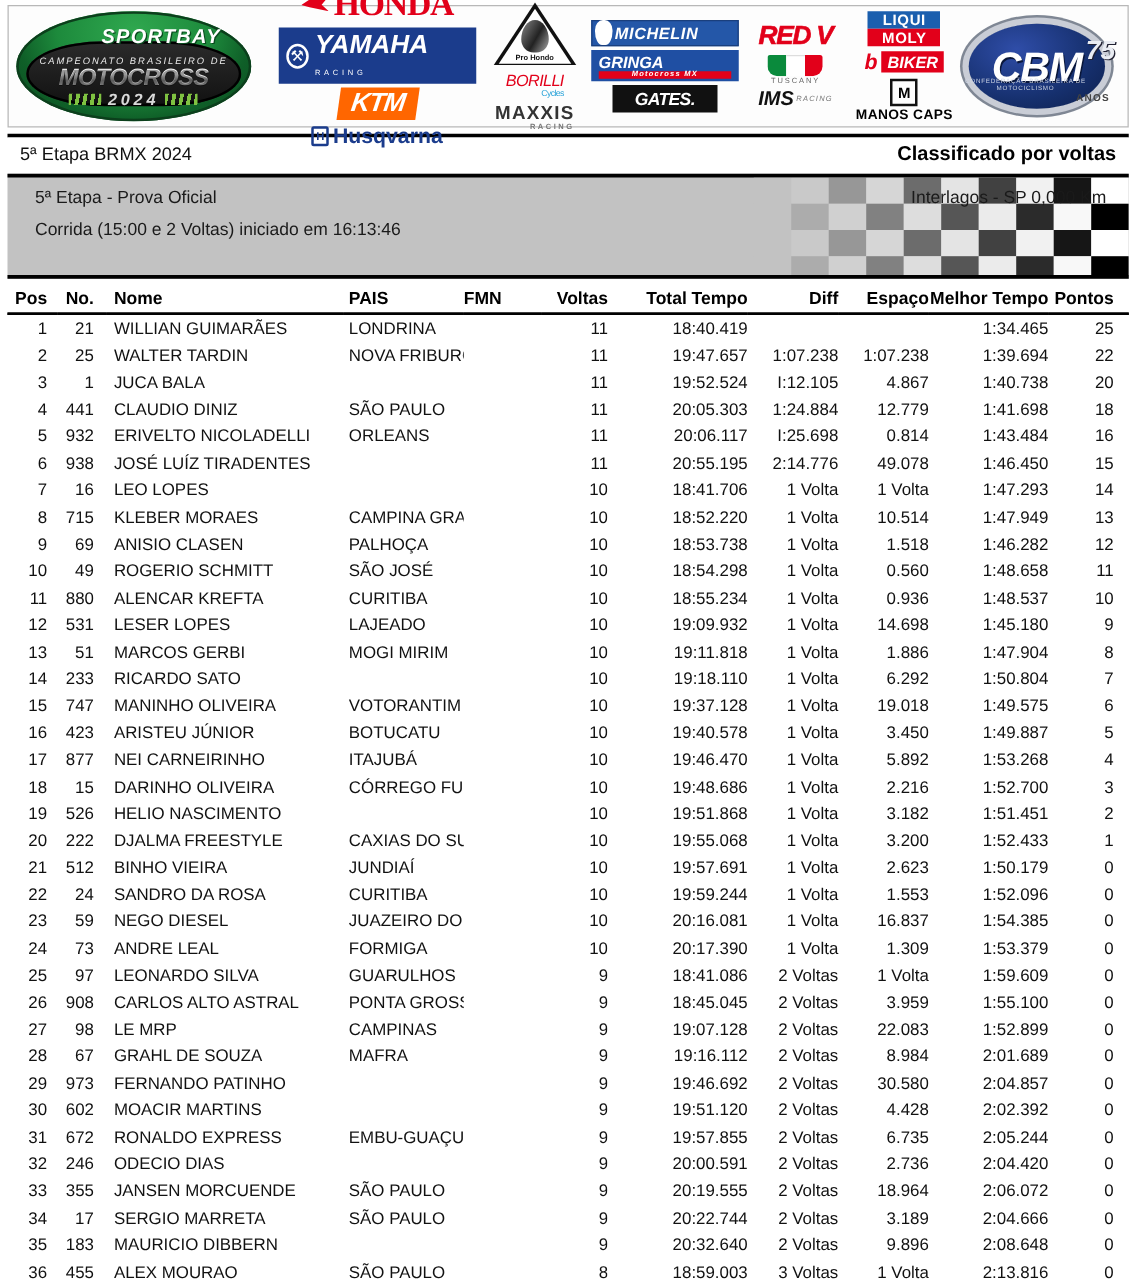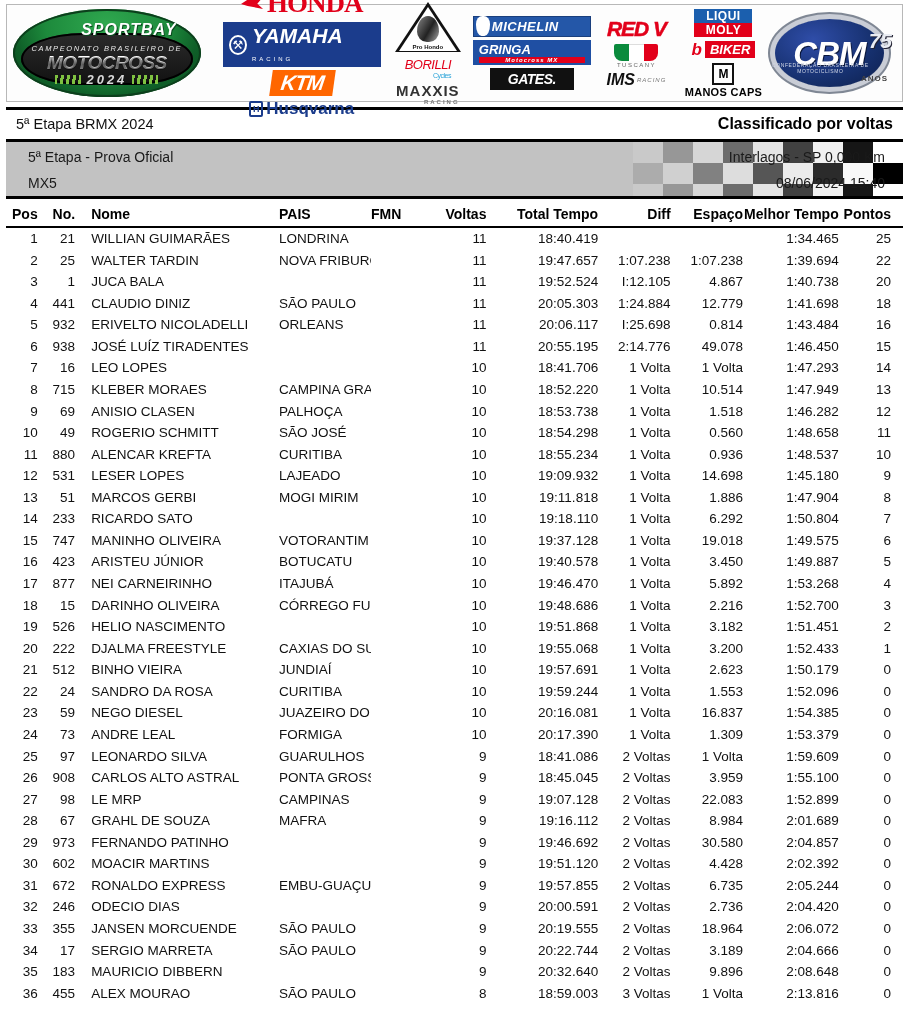--- a/index.html
+++ b/index.html
@@ -215,21 +215,21 @@
     background: #fff;
   }
   .title-left  { font-size: 14.5px; color:#111; }
   .title-right { font-size: 16px; font-weight: bold; color:#000; }
 
   
   .info-panel {
     margin: 0 6px;
     background: #c2c2c2;
     position: relative;
-    height: 60px;
+    height: 84px;
     overflow: hidden;
     border-top: 3px solid #000;
     border-bottom: 3px solid #000;
   }
   .info-row {
     position: relative; z-index: 3;
     display:flex; align-items:center; justify-content:space-between;
     height: 26px; padding: 0 18px 0 22px;
     font-size: 14px; color:#1a1a1a;
   }
@@ -433,24 +433,20 @@
         <i style="background: rgb(235, 235, 235);"></i>
         <i style="background: rgb(43, 43, 43);"></i>
         <i style="background: rgb(248, 248, 248);"></i>
         <i style="background: rgb(0, 0, 0);"></i>
       </div>
     <div class="info-row r1">
       <span>5ª Etapa - Prova Oficial</span>
       <span>Interlagos - SP 0,000 Km</span>
     </div>
     <div class="info-row">
-      <span>MX5</span>
-      <span>08/06/2024 15:40</span>
-    </div>
-    <div class="info-row">
       <span>Corrida (15:00 e 2 Voltas) iniciado em 16:13:46</span>
       <span></span>
     </div>
   </div>
 
   <div class="table-wrap">
     <table class="results">
       <thead>
         <tr>
           <th class="c-pos h-pos">Pos</th>

